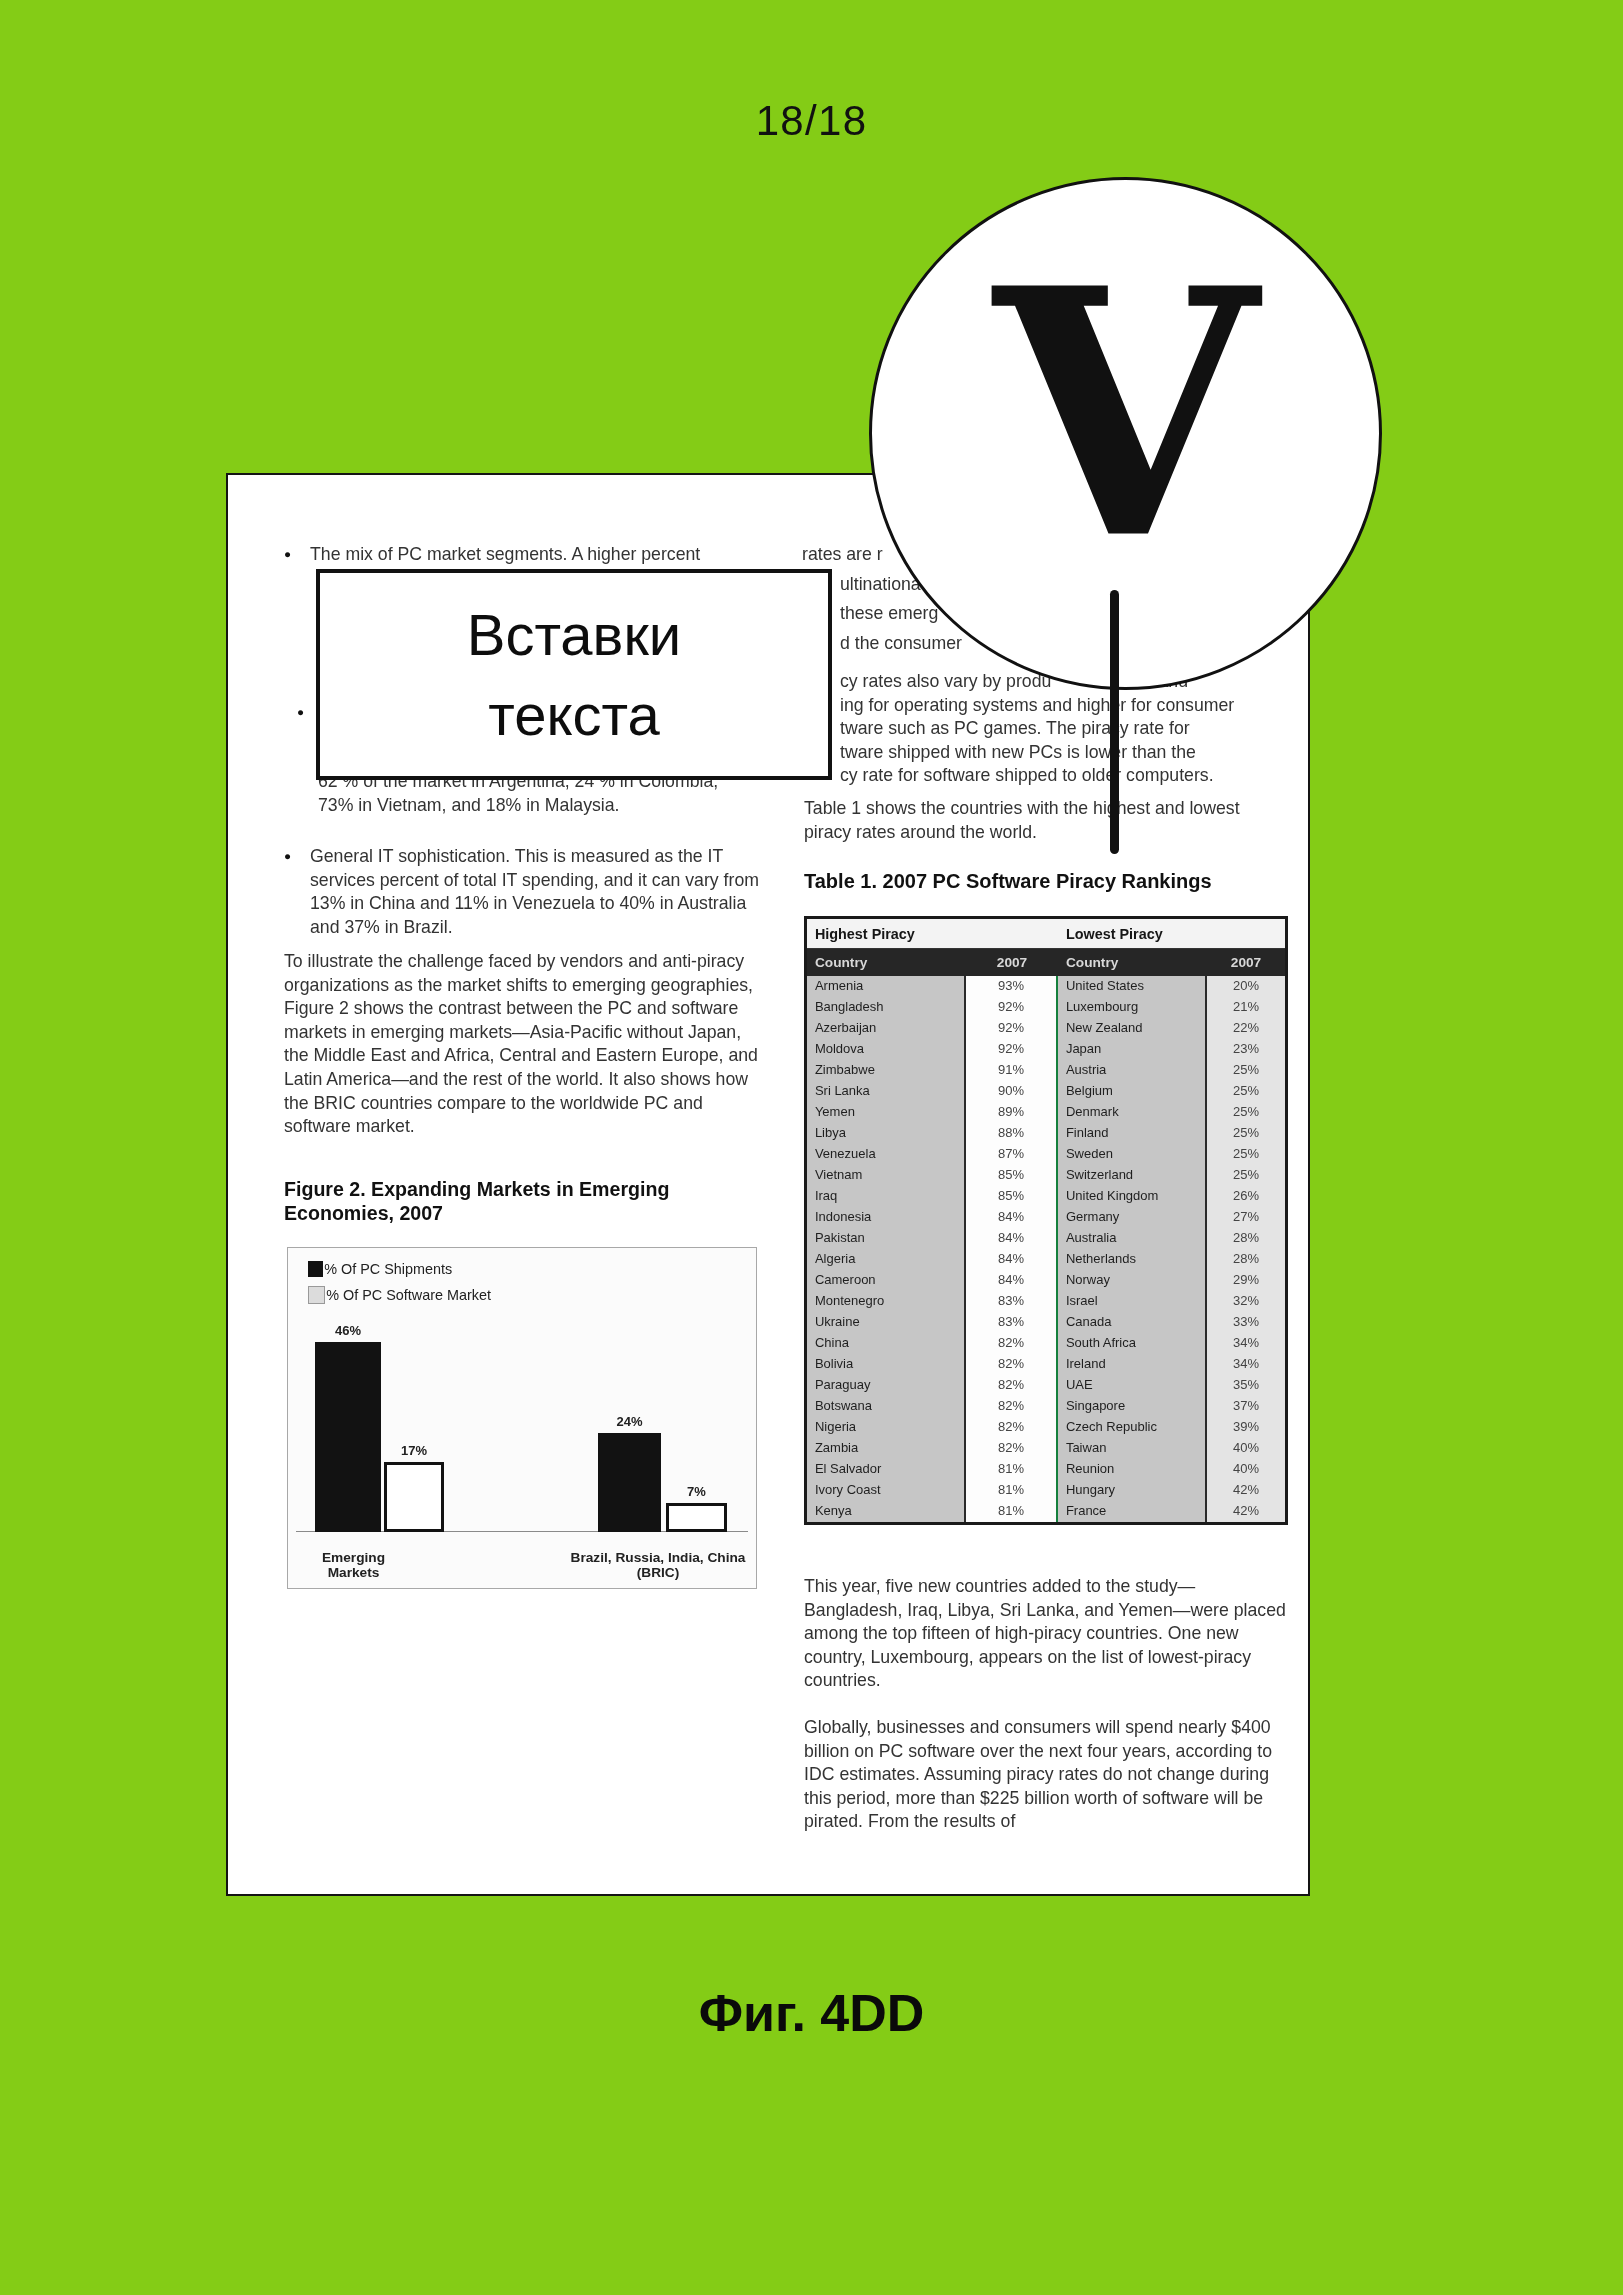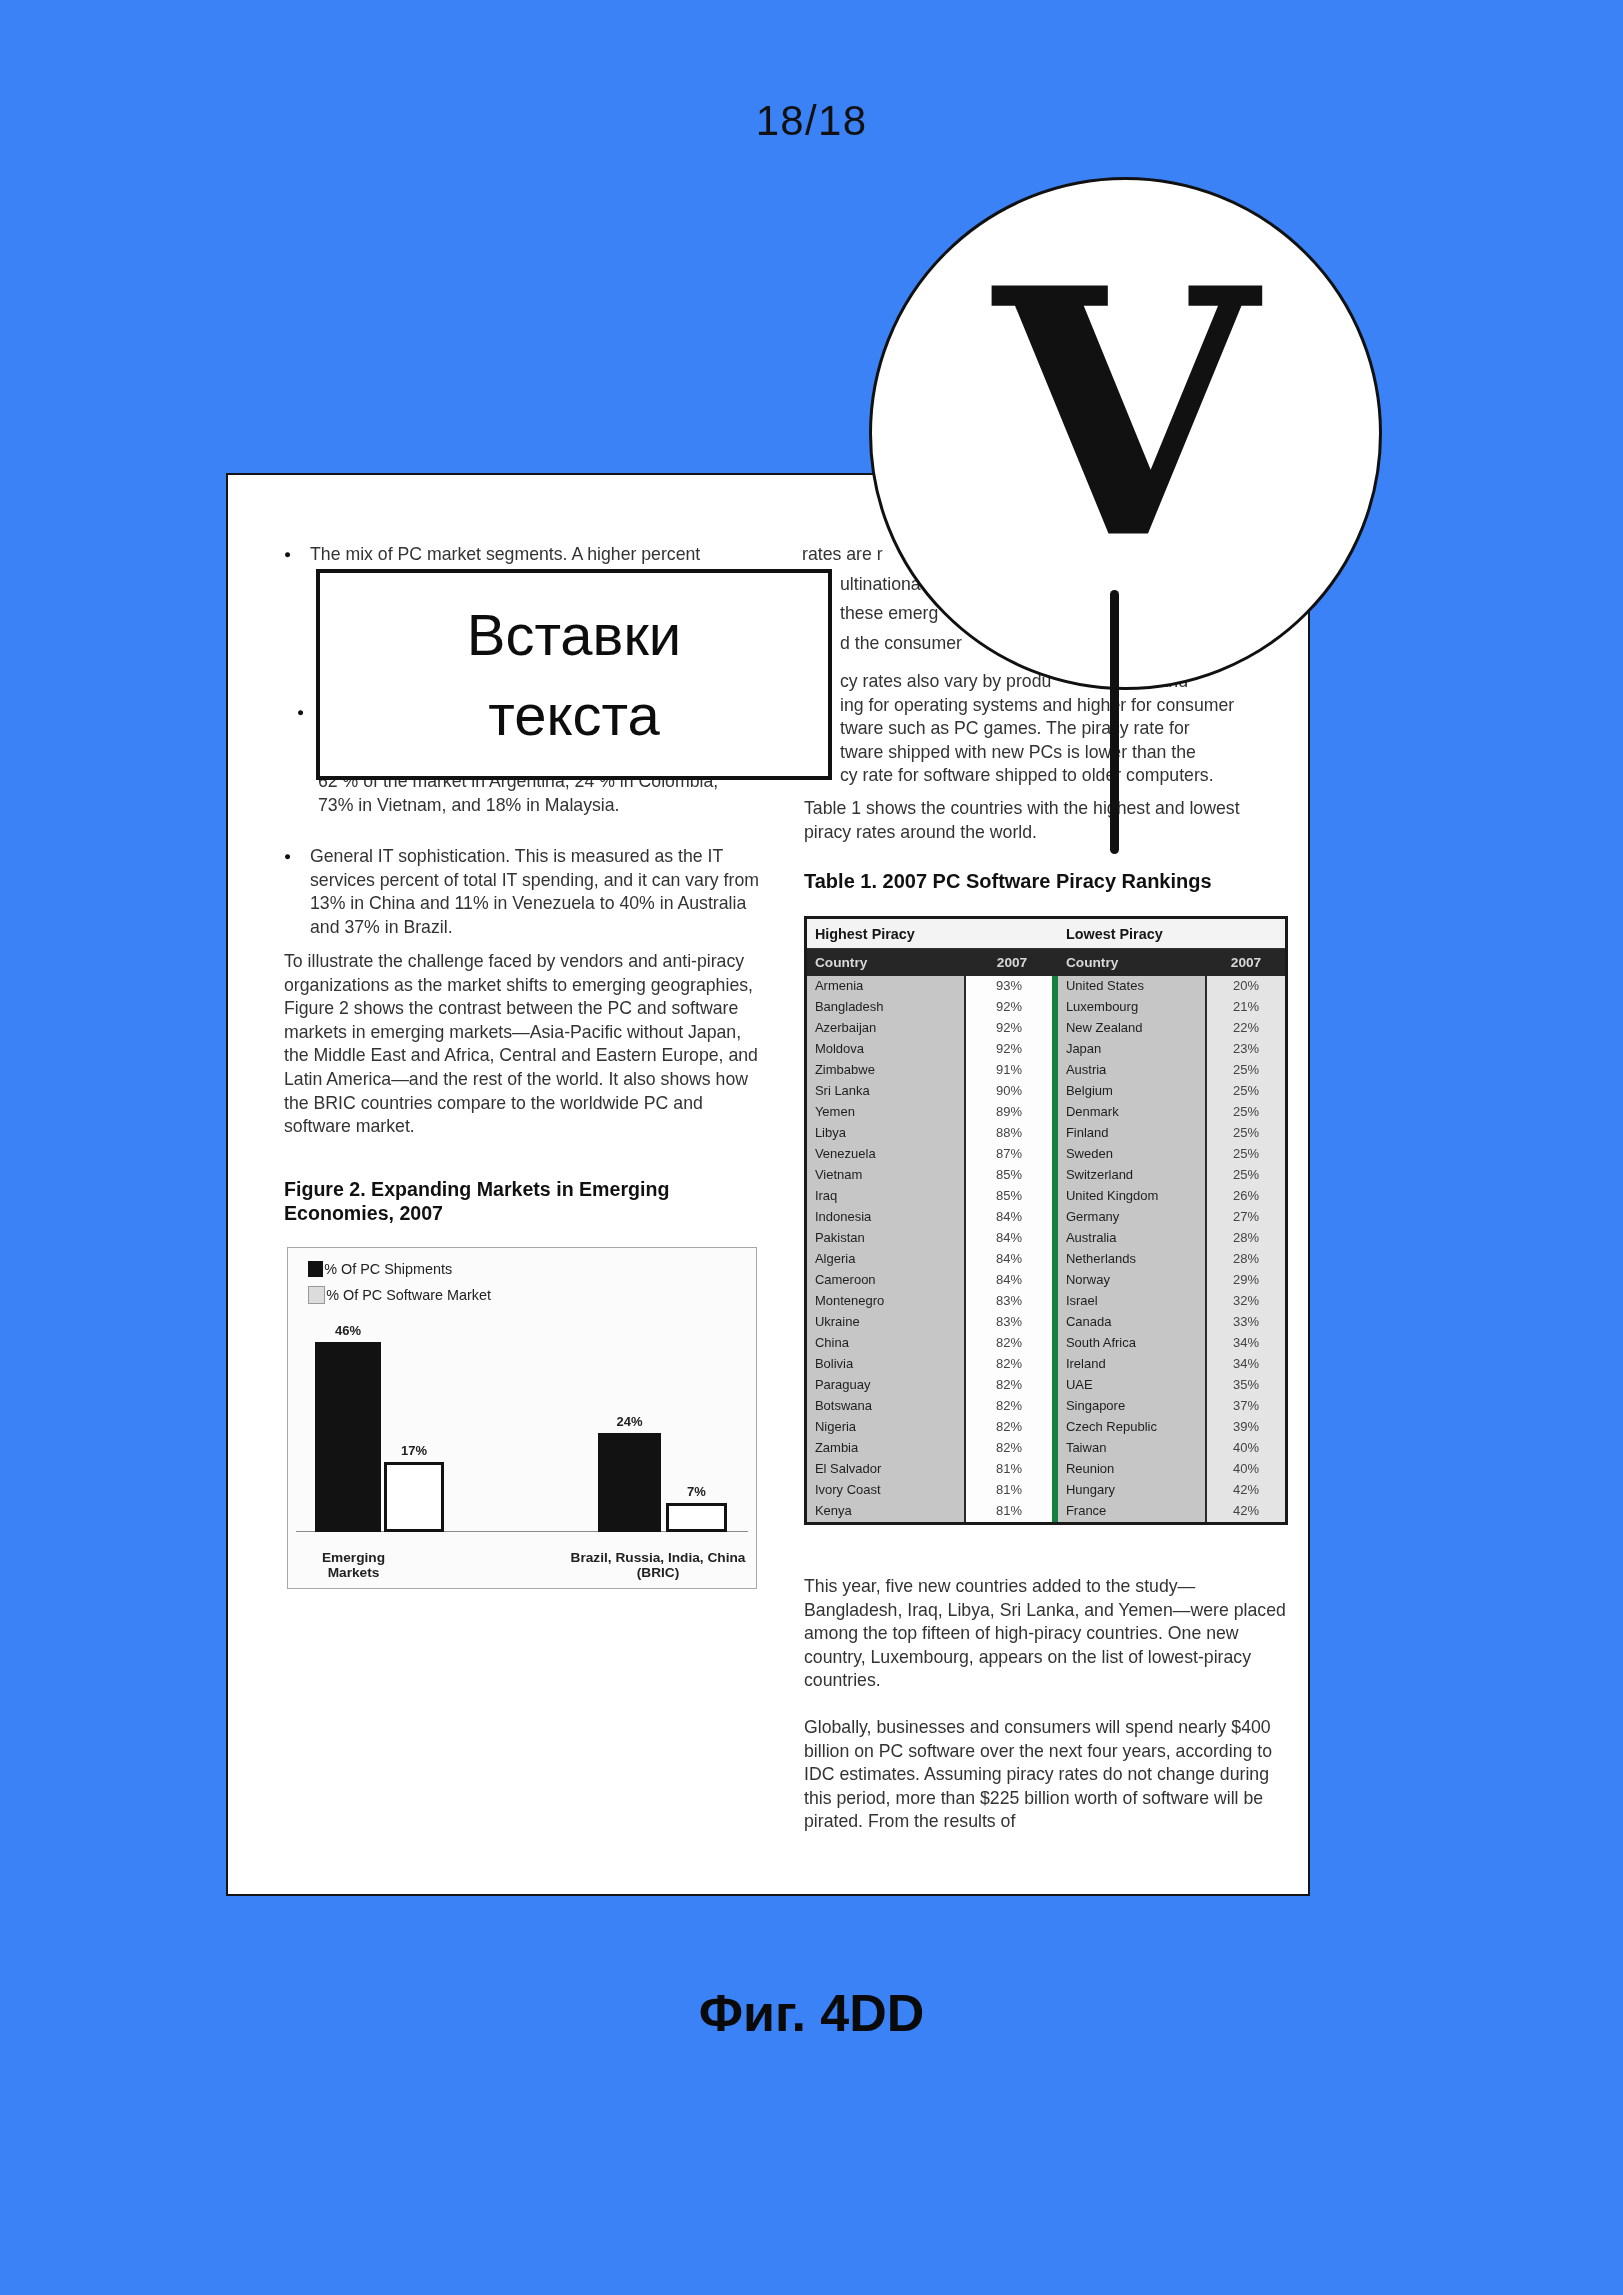--- a/index.html
+++ b/index.html
@@ -1,16 +1,16 @@
 <!DOCTYPE html>
 <html style="font-size:10.5px"><head>
 <meta charset="utf-8">
 <style>
   html,body{margin:0;padding:0;background:#888;}
-  .canvas{position:relative;width:1623px;height:2295px;background:#3b82f6;overflow:hidden;
+  .canvas{position:relative;width:1623px;height:2295px;background:#84cc16;overflow:hidden;
           font-family:"Liberation Sans",sans-serif;color:#2e2e2e;}
   .abs{position:absolute;}
 
   
   .page-number{left:0;top:97px;width:1623px;text-align:center;font-size:42px;color:#111;letter-spacing:1.3px;}
 
   
   .doc-page{left:226px;top:473px;width:1080px;height:1419px;border:2.6px solid #141414;background:#fff;z-index:1;}
 
   
@@ -51,21 +51,21 @@
   .piracy-table{left:576px;top:441px;width:484px;border:3.3px solid #1a1a1a;background:#fff;box-sizing:border-box;}
   .pt-grid{display:grid;grid-template-columns:159px 92px 149px 78px;}
   .pt-band{background:#f3f3f3;color:#161616;font-size:14.4px;font-weight:bold;
            padding:6.5px 7.9px;border-bottom:1.3px solid #333;}
   .pt-band.b1{grid-column:1/3;}
   .pt-band.b2{grid-column:3/5;}
   .pt-head{background:#262626;color:#d8d8d8;font-size:13.7px;font-weight:bold;padding:5.9px 7.9px;}
   .pt-head.num{text-align:center;}
   .td{font-size:13px;line-height:14.4px;padding:3.3px 7.9px;color:#1f1f1f;font-weight:500;}
   .td.c0{background:#c6c6c6;border-right:2px solid #2a2a2a;}
-  .td.c1{background:#fdfdfd;border-right:6px solid #15803d;text-align:center;color:#444;}
+  .td.c1{background:#fdfdfd;border-right:2px solid #15803d;text-align:center;color:#444;}
   .td.c2{background:#c6c6c6;border-right:2px solid #2a2a2a;}
   .td.c3{background:#e4e4e4;text-align:center;color:#444;}
 
   
   .magnifier-circle{left:869px;top:177px;width:507px;height:507px;border:3.9px solid #111;border-radius:50%;
                     background:#fff;z-index:4;display:flex;align-items:center;justify-content:center;}
   .magnifier-letter{font-family:"DejaVu Serif",serif;font-weight:700;font-size:340px;line-height:1;
                     color:#111;transform:translateY(-19.6px);}
   .callout-box{left:316px;top:569px;width:516px;height:211px;background:#fff;border:4.6px solid #111;
                z-index:5;display:flex;flex-direction:column;align-items:center;justify-content:center;

